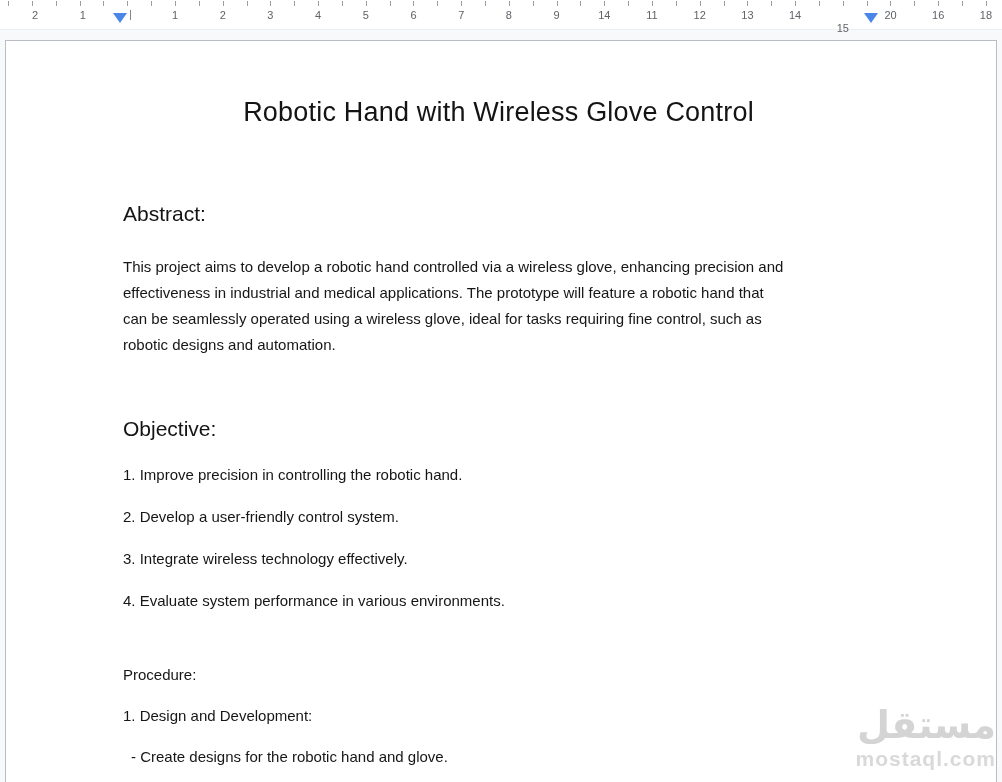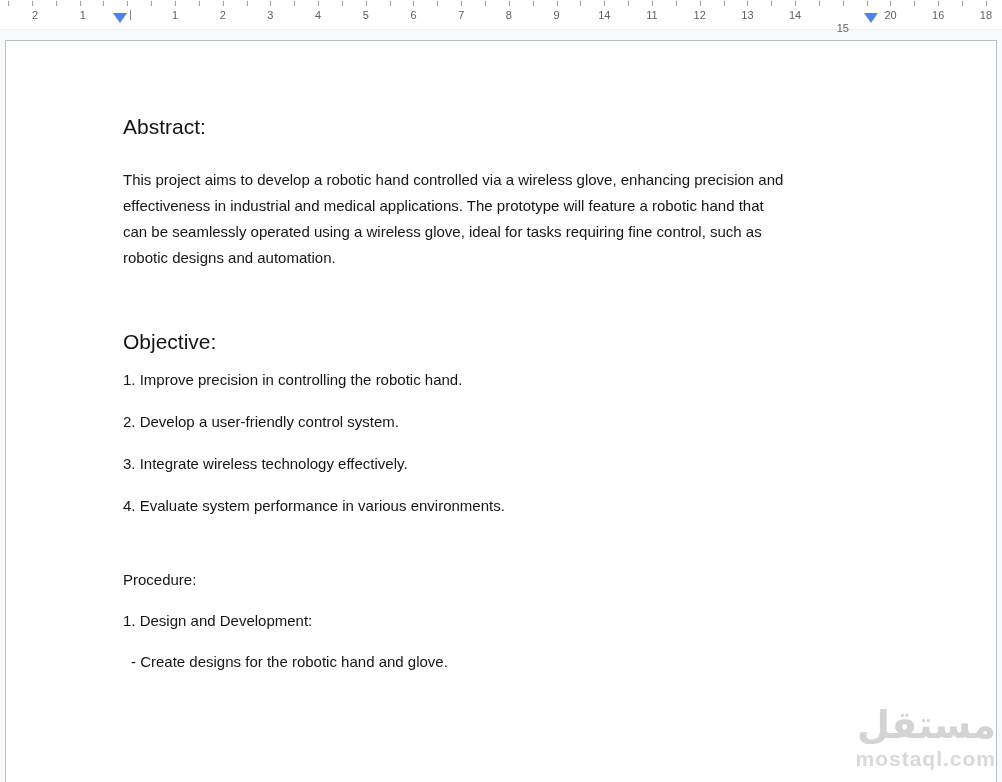--- a/index.html
+++ b/index.html
@@ -66,21 +66,21 @@
     font-weight: 400;
     color: #141414;
   }
   .section-heading.abstract  { margin-top: 73px; }
   .section-heading.objective { margin-top: 58px; }
   .para { margin-top: 27px; }
   .para .line {
     font-size: 15px; line-height: 26px;
     color: #161616; white-space: pre;
   }
-  .list { margin-top: 12px; }
+  .list { margin-top: 20px; }
   .list-item {
     font-size: 15px; line-height: 26px;
     margin-bottom: 16px;
     color: #161616; white-space: pre;
   }
   .body-text {
     font-size: 15px; line-height: 26px;
     color: #161616;
   }
   .procedure-heading { margin-top: 48px; }
@@ -178,20 +178,21 @@
       <span class="ruler-num" style="left: 938.2px;">16</span>
       <span class="ruler-num" style="left: 985.9px;">18</span>
     </div>
   <div class="margin-bar"></div>
   <div class="indent-marker left" style="border-top-color: rgb(74, 134, 232);"></div>
   <div class="indent-marker right" style="border-top-color: rgb(74, 134, 232);"></div>
 </div>
 
 <div class="page">
 
+  <h1 class="doc-title">Robotic Hand with Wireless Glove Control</h1>
 
   <h2 class="section-heading abstract">Abstract:</h2>
 
   <div class="para" id="abstract-lines">
       <div class="line">This project aims to develop a robotic hand controlled via a wireless glove, enhancing precision and</div>
       <div class="line">effectiveness in industrial and medical applications. The prototype will feature a robotic hand that</div>
       <div class="line">can be seamlessly operated using a wireless glove, ideal for tasks requiring fine control, such as</div>
       <div class="line">robotic designs and automation.</div>
     </div>
 

